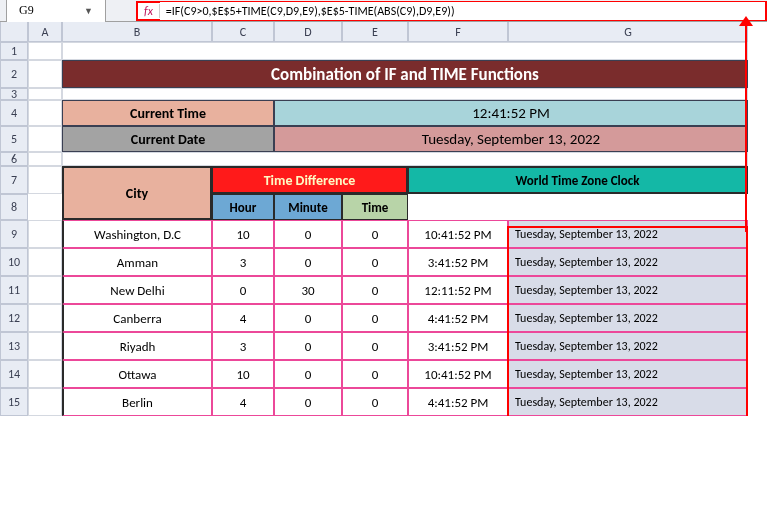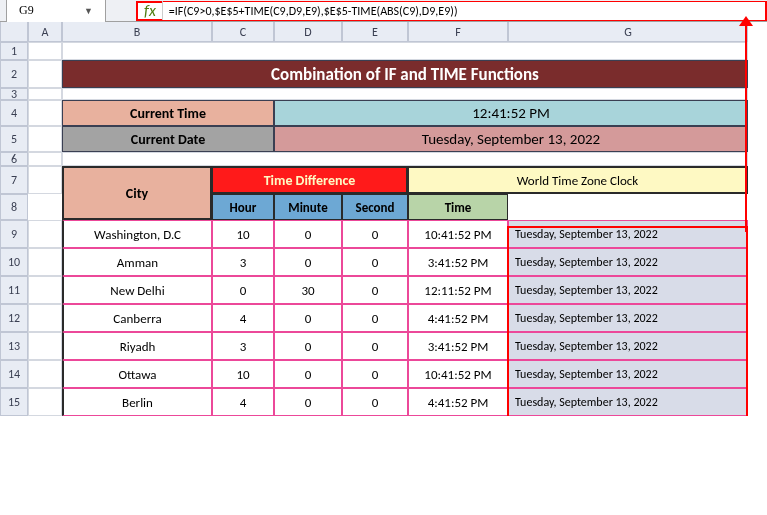--- a/index.html
+++ b/index.html
@@ -2,21 +2,21 @@
 <html><head>
   <meta charset="utf-8">
   <style>
     * { box-sizing: border-box; margin: 0; padding: 0; }
     body { font-family: Calibri, Arial, sans-serif; font-size: 13px; background: #fff; width: 767px; }
     
     .name-box-bar { display: flex; align-items: center; height: 22px; border-bottom: 1px solid #a0a0a0; background: #eef0f4; }
     .name-box { width: 100px; height: 28px; background: #fff; border: 1px solid #a0a0a0; margin: 0 30px 0 6px; padding: 0 12px; font-size: 12px; display: flex; align-items: center; justify-content: space-between; font-family: Liberation Serif, serif; }
     .name-box .dd { font-size: 9px; color: #555; }
     .fx-area { flex: 1; display: flex; align-items: center; height: 20px; border: 2px solid red; background: #fff; }
-    .fx-label { font-style: italic; font-size: 16px; padding: 0 6px; color: #4d7c0f; border-right: 1px solid #ccc; }
+    .fx-label { font-style: italic; font-size: 12px; padding: 0 6px; color: #be185d; border-right: 1px solid #ccc; }
     .fx-input { flex: 1; padding: 0 6px; font-size: 12px; background: #fff; height: 18px; display: flex; align-items: center; }
     
     .grid { display: grid; grid-template-columns: 28px 34px 150px 62px 68px 66px 100px 240px; }
     .col-head { background: #e8ecf4; border: 1px solid #c0c6d4; border-top: none; text-align: center; font-size: 12px; color: #3a3f52; height: 20px; line-height: 20px; }
     .corner { background: #e8ecf4; border: 1px solid #c0c6d4; border-top: none; }
     .row-head { background: #e8ecf4; border: 1px solid #c0c6d4; text-align: center; font-size: 12px; color: #3a3f52; display: flex; align-items: center; justify-content: center; }
     .cell { border: 1px solid #d4d8e0; background: #fff; }
     
     .r1 { height: 18px; }
     .r2 { height: 28px; }
@@ -30,21 +30,21 @@
     
     .title-bar { grid-column: 3 / 9; background: #7a2c2c; color: #fff; font-weight: bold; font-size: 17px; display: flex; align-items: center; justify-content: center; border: 1px solid #3a3f52; }
     
     .ct-label { grid-column: 3 / 5; background: #e8b19e; border: 1px solid #3a3f52; display: flex; align-items: center; justify-content: center; font-weight: bold; font-size: 14px; }
     .ct-value { grid-column: 5 / 9; background: #a8d4da; border: 1px solid #3a3f52; display: flex; align-items: center; justify-content: center; font-size: 15px; }
     .cd-label { grid-column: 3 / 5; background: #a3a3a3; border: 1px solid #3a3f52; display: flex; align-items: center; justify-content: center; font-weight: bold; font-size: 14px; }
     .cd-value { grid-column: 5 / 9; background: #d49a9a; border: 1px solid #3a3f52; display: flex; align-items: center; justify-content: center; font-size: 15px; }
     
     .city-head { grid-column: 3 / 4; grid-row: span 2; background: #e8b19e; border: 2px solid #2a2a2a; display: flex; align-items: center; justify-content: center; font-weight: bold; font-size: 14px; }
     .td-head { grid-column: 4 / 7; background: #ff1a1a; color: #fef9c3; border: 2px solid #2a2a2a; border-left: 1px solid #2a2a2a; display: flex; align-items: center; justify-content: center; font-weight: bold; font-size: 14px; }
-    .wtz-head { grid-column: 7 / 9; background: #fef9c3; border: 2px solid #2a2a2a; border-left: 1px solid #2a2a2a; display: flex; align-items: center; justify-content: center; font-weight: normal; font-size: 13px; }
+    .wtz-head { grid-column: 7 / 9; background: #14b8a6; border: 2px solid #2a2a2a; border-left: 1px solid #2a2a2a; display: flex; align-items: center; justify-content: center; font-weight: bold; font-size: 13px; }
     .sub-head { background: #6da8d4; border: 1px solid #2a2a2a; display: flex; align-items: center; justify-content: center; font-weight: bold; font-size: 13px; }
     .sub-head.green { background: #b8d4a8; }
     
     .dcell { border: 1px solid #ec4899; background: #fff; display: flex; align-items: center; justify-content: center; font-size: 13px; }
     .dcell.left-b { border-left: 2px solid #2a2a2a; }
     .dcell.date { background: #d8dce8; justify-content: flex-start; padding-left: 6px; font-size: 12px; }
     
     .highlight-box { position: absolute; border: 2px solid red; pointer-events: none; }
     .arrow-line { position: absolute; background: red; }
     .arrow-head { position: absolute; width: 0; height: 0; }
@@ -103,21 +103,20 @@
 
   <div class="row-head r7">7</div>
   <div class="cell r7" style="grid-row:span 2"></div>
   <div class="city-head">City</div>
   <div class="td-head r7">Time Difference</div>
   <div class="wtz-head r7">World Time Zone Clock</div>
 
   <div class="row-head r8">8</div>
   <div class="sub-head r8">Hour</div>
   <div class="sub-head r8">Minute</div>
-  <div class="sub-head r8">Second</div>
   <div class="sub-head green r8">Time</div>
 </div>
 
 <div class="grid" id="data-rows">
       <div class="row-head rd">9</div>
       <div class="cell rd"></div>
       <div class="dcell rd left-b">Washington, D.C</div>
       <div class="dcell rd">10</div>
       <div class="dcell rd">0</div>
       <div class="dcell rd">0</div>

